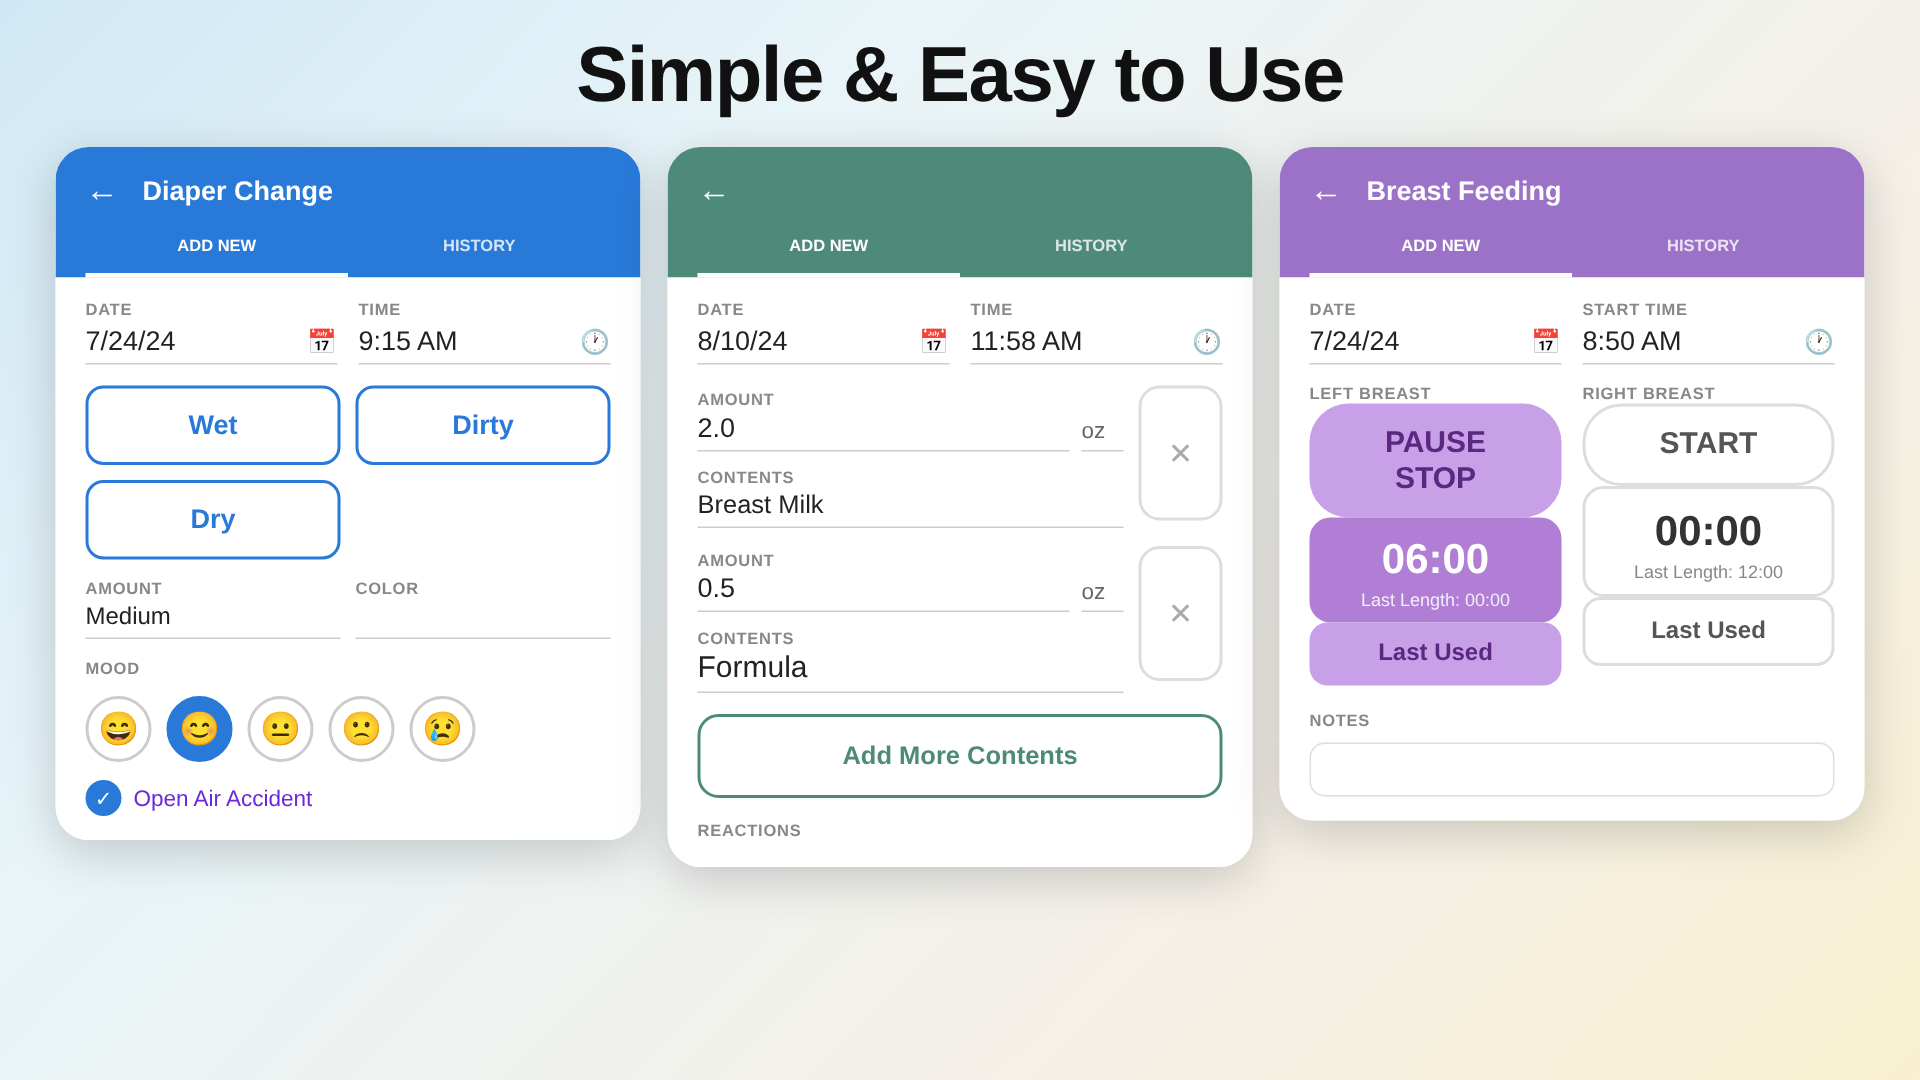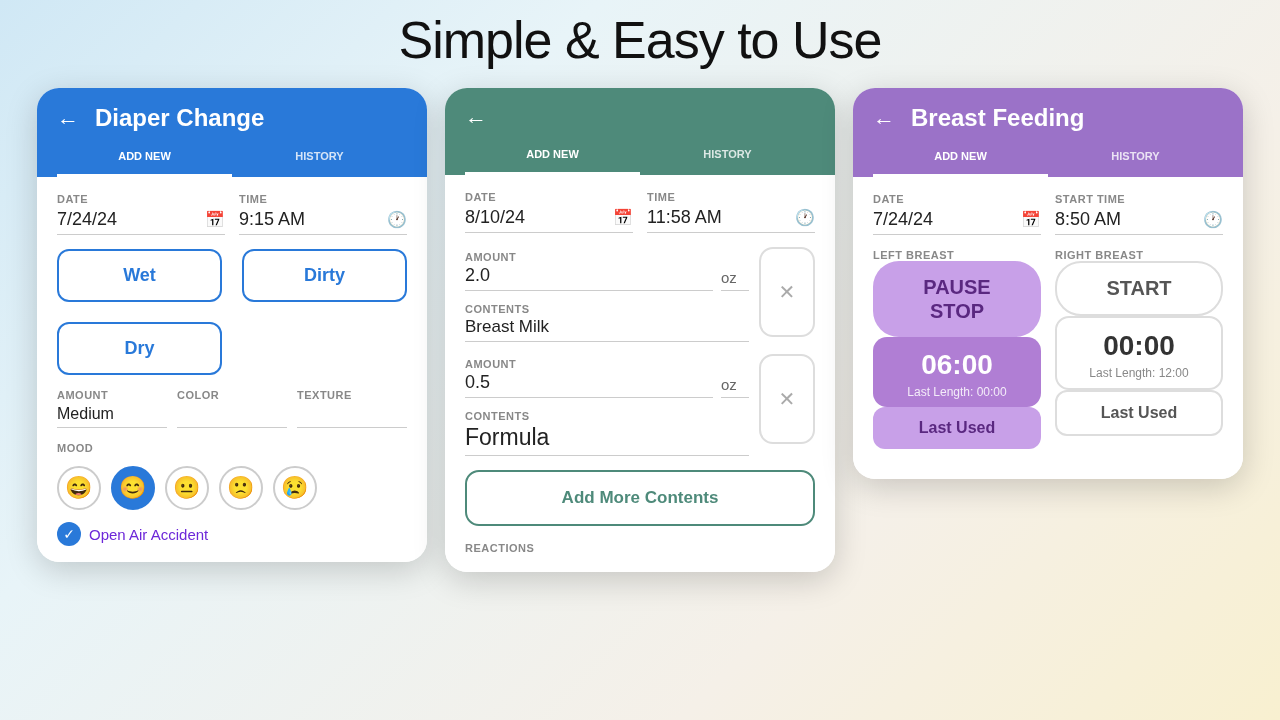--- a/index.html
+++ b/index.html
@@ -9,23 +9,23 @@
       height: 720px;
       overflow: hidden;
       font-family: -apple-system, BlinkMacSystemFont, 'Segoe UI', sans-serif;
       background: linear-gradient(135deg, #d0e8f5 0%, #e8f4f8 30%, #f5f0e8 70%, #f8f0d0 100%);
       position: relative;
     }
 
     .page-title {
       text-align: center;
       font-size: 52px;
-      font-weight: 400;
+      font-weight: 700;
       color: #111;
-      padding-top: 10px;
+      padding-top: 20px;
       padding-bottom: 18px;
       letter-spacing: -1px;
     }
 
     .cards-container {
       display: flex;
       gap: 18px;
       justify-content: center;
       align-items: flex-start;
       padding: 0 22px;
@@ -52,21 +52,21 @@
 
     .back-arrow {
       color: #fff;
       font-size: 22px;
       cursor: pointer;
       margin-right: 4px;
     }
 
     .card-header-title {
       color: #fff;
-      font-size: 24px;
+      font-size: 18px;
       font-weight: 700;
     }
 
     .card-tabs {
       display: flex;
       padding: 10px 20px 0 20px;
     }
     .card-tabs-blue { background: #2979d9; }
     .card-tabs-green { background: #4e8a7a; }
     .card-tabs-purple { background: #9b72c8; }
@@ -126,21 +126,21 @@
     .field-icon {
       color: #aaa;
       font-size: 16px;
       margin-left: auto;
     }
 
     
     .diaper-buttons {
       display: grid;
       grid-template-columns: 1fr 1fr;
-      gap: 20px;
+      gap: 10px;
       margin-bottom: 14px;
     }
 
     .diaper-btn {
       border: 2px solid #2979d9;
       border-radius: 12px;
       padding: 14px 10px;
       text-align: center;
       font-size: 18px;
       font-weight: 600;
@@ -439,24 +439,20 @@
         <button class="diaper-btn">Dry</button>
       </div>
 
       <div class="small-field-row">
         <div class="field">
           <span class="field-label">AMOUNT</span>
           <span class="field-value" style="font-size:16px;">Medium</span>
         </div>
         <div class="field">
           <span class="field-label">COLOR</span>
-          <span class="field-value" style="font-size:16px;">&nbsp;</span>
-        </div>
-        <div class="field">
-          <span class="field-label">TEXTURE</span>
           <span class="field-value" style="font-size:16px;">&nbsp;</span>
         </div>
       </div>
 
       <div style="margin-top:10px;">
         <span class="field-label">MOOD</span>
         <div class="mood-row">
           <div class="mood-icon">😄</div>
           <div class="mood-icon active" style="background:#2979d9;border-color:#2979d9;color:#fff;">😊</div>
           <div class="mood-icon">😐</div>
@@ -521,21 +517,21 @@
         <div class="amount-content-fields">
           <div>
             <span class="field-label">AMOUNT</span>
             <div class="amount-row">
               <span class="amount-input">0.5</span>
               <span class="unit-label">oz</span>
             </div>
           </div>
           <div>
             <span class="field-label">CONTENTS</span>
-            <div class="field-value" style="font-size:23px;">Formula</div>
+            <div class="field-value" style="font-size:20px;">Formula</div>
           </div>
         </div>
         <div class="remove-btn">
           <span>✕</span>
         </div>
       </div>
 
       <button class="add-more-btn">Add More Contents</button>
 
       <div style="margin-top:12px;">
@@ -589,16 +585,20 @@
           <span class="breast-label">RIGHT BREAST</span>
           <button class="breast-action-btn btn-start" style="border:2px solid #ddd;">START</button>
           <div class="session-block session-inactive">
             <div class="session-time">00:00</div>
             <div class="session-last">Last Length: 12:00</div>
           </div>
           <button class="last-used-btn last-used-inactive">Last Used</button>
         </div>
       </div>
 
+      <div>
+        <span class="field-label notes-label">NOTES</span>
+        <div class="notes-input"></div>
+      </div>
     </div>
   </div>
 
 </div>
 
 </body></html>

